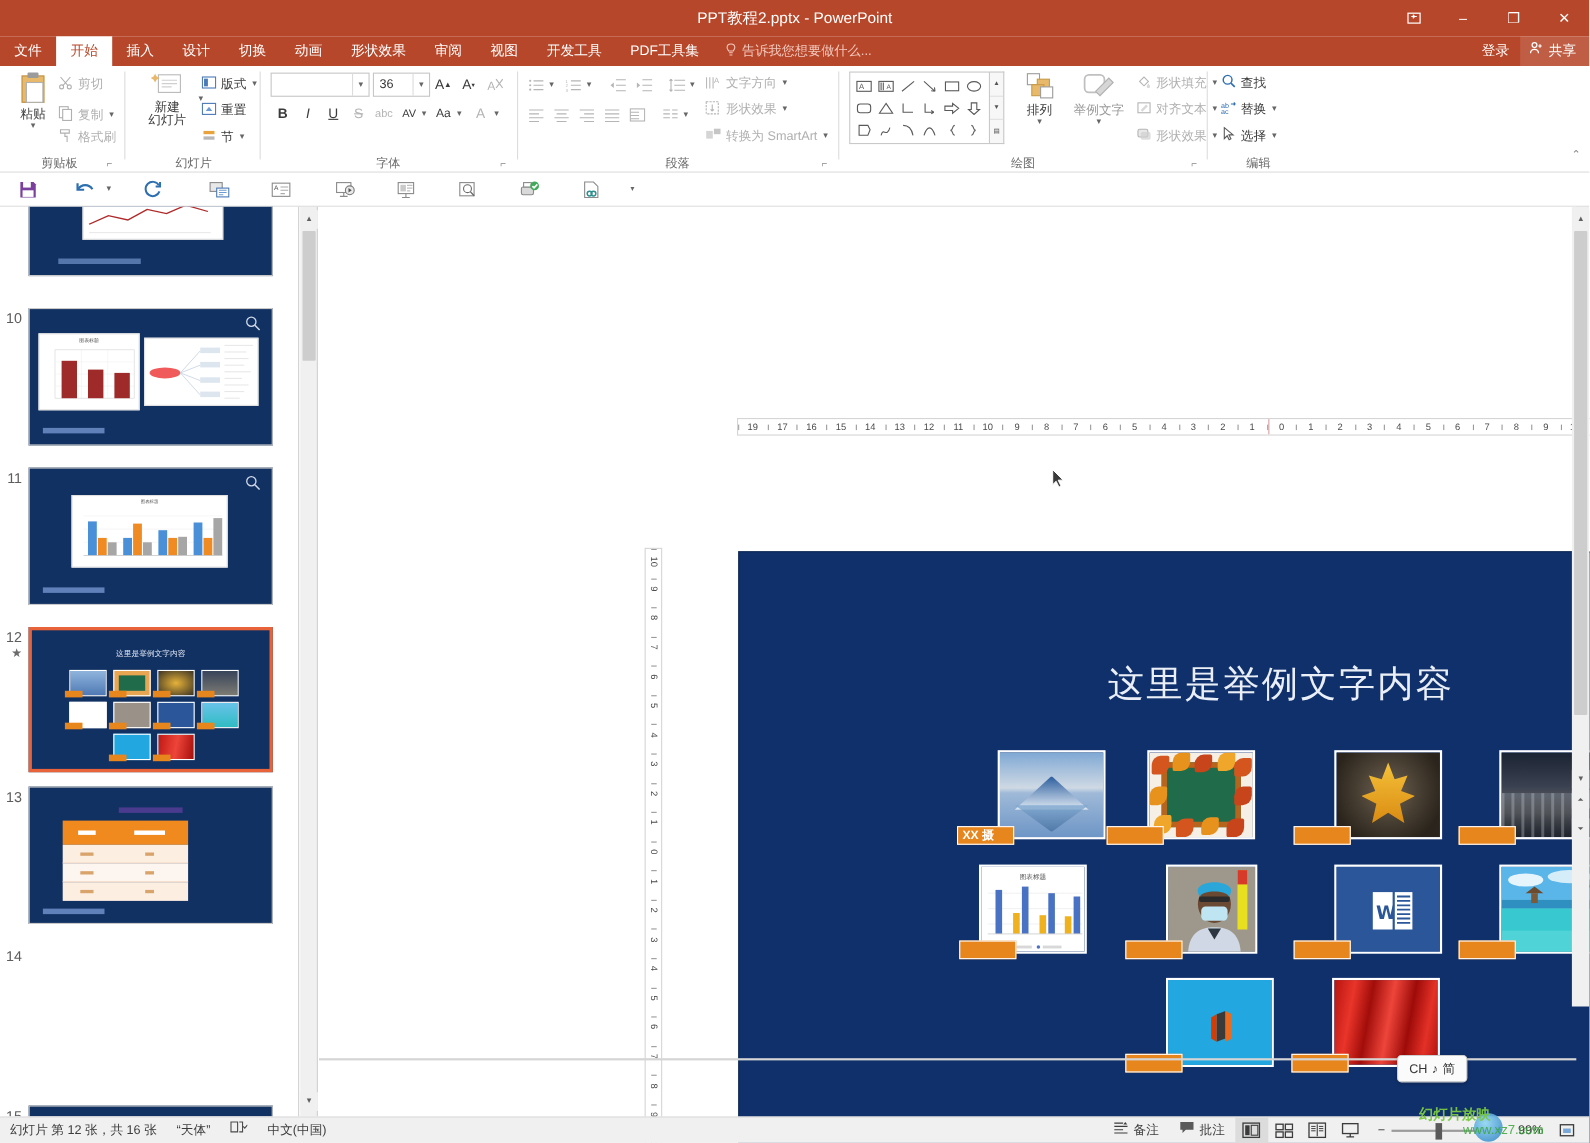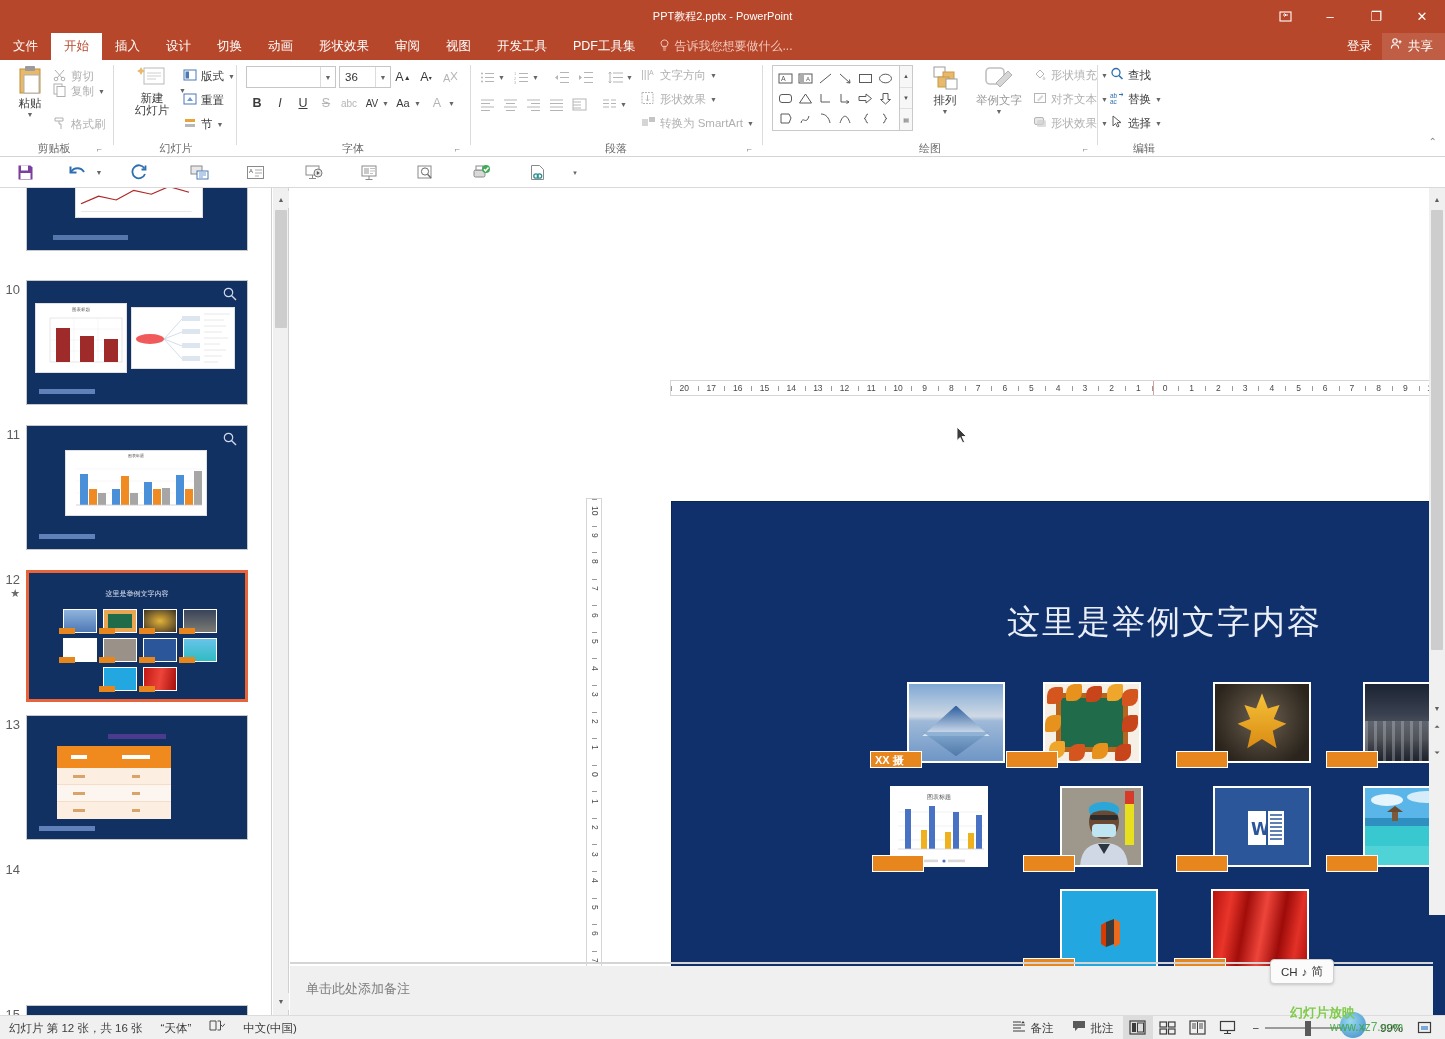--- a/index.html
+++ b/index.html
@@ -12,21 +12,21 @@
   }
   #app { position: relative; width: 1445px; height: 1039px; }
 
   
   .titlebar {
     position: absolute; left: 0; top: 0; width: 1445px; height: 33px;
     background: #b7472a; color: #fff;
   }
   .titlebar .title {
     position: absolute; left: 0; top: 0; width: 1445px; height: 33px;
-    line-height: 33px; text-align: center; font-size: 11px; color: #fff;
+    line-height: 33px; text-align: center; font-size: 14px; color: #fff;
   }
   .win-btns { position: absolute; right: 0; top: 0; height: 33px; display: flex; }
   .win-btn {
     width: 46px; height: 33px; display: flex; align-items: center; justify-content: center;
     color: #fff; font-size: 13px;
   }
   .ribbondisplay { width: 44px; }
 
   
   .tabbar {
@@ -346,21 +346,21 @@
       <div class="btn-small dim" style="left:50px; top:5px;">
         <span>
           <svg width="14" height="14" viewBox="0 0 14 14">
               <circle cx="3" cy="11" r="1.8" fill="none" stroke="#b0b0b0"></circle>
               <circle cx="10" cy="11" r="1.8" fill="none" stroke="#b0b0b0"></circle>
               <path d="M4 10L11 2M9 10L2 2" stroke="#b0b0b0" fill="none"></path>
             </svg>
         </span>
         <span>剪切</span>
       </div>
-      <div class="btn-small dim" style="left:50px; top:20px;">
+      <div class="btn-small dim" style="left:50px; top:33px;">
         <span>
           <svg width="14" height="14" viewBox="0 0 14 14">
               <rect x="1" y="1" width="8" height="10" fill="none" stroke="#b0b0b0"></rect>
               <rect x="4" y="3.5" width="8" height="10" fill="#fff" stroke="#b0b0b0"></rect>
             </svg>
         </span>
         <span>复制</span>
         <span class="caret">▼</span>
       </div>
       <div class="btn-small dim" style="left:50px; top:53px;">
@@ -1004,21 +1004,21 @@
 
   <div class="tp-scrollbar">
     <div class="sb-arrow" style="top:3px;">▲</div>
     <div class="sb-thumb" style="top:22px; height:118px;"></div>
     <div class="sb-arrow" style="top:805px;">▼</div>
   </div>
 
   <div class="editarea">
 
     <div class="hruler" id="hruler">
-        <span class="rk" style="left: 8.35135px; top: 2px; width: 10px; text-align: center;">20</span>
+        <span class="rk" style="left: 8.35135px; top: 2px; width: 10px; text-align: center;">19</span>
         <span class="rk" style="left: 0px; top: 5px; width: 1px; height: 5px; background: rgb(154, 154, 154);"></span>
         <span class="rk" style="left: 35.0541px; top: 2px; width: 10px; text-align: right;">17</span>
         <span class="rk" style="left: 26.7027px; top: 5px; width: 1px; height: 5px; background: rgb(154, 154, 154);"></span>
         <span class="rk" style="left: 61.7568px; top: 2px; width: 10px; text-align: center;">16</span>
         <span class="rk" style="left: 53.4054px; top: 5px; width: 1px; height: 5px; background: rgb(154, 154, 154);"></span>
         <span class="rk" style="left: 88.4595px; top: 2px; width: 10px; text-align: center;">15</span>
         <span class="rk" style="left: 80.1081px; top: 5px; width: 1px; height: 5px; background: rgb(154, 154, 154);"></span>
         <span class="rk" style="left: 115.162px; top: 2px; width: 10px; text-align: center;">14</span>
         <span class="rk" style="left: 106.811px; top: 5px; width: 1px; height: 5px; background: rgb(154, 154, 154);"></span>
         <span class="rk" style="left: 141.865px; top: 2px; width: 10px; text-align: center;">13</span>
@@ -1251,23 +1251,20 @@
 
   <div class="rsb">
     <div class="sb-arrow" style="top:3px;">▲</div>
     <div class="sb-thumb" style="top:22px; height:440px;"></div>
     <div class="sb-arrow" style="top:512px;">▼</div>
     <div class="sb-arrow" style="top:530px;">⏶</div>
     <div class="sb-arrow" style="top:556px;">⏷</div>
   </div>
 
   <div class="notesdiv"></div>
-  <div class="notes">
-    <span>单击此处添加备注</span>
-  </div>
 
   <div class="ime">
     <span>CH</span>
     <span>♪</span>
     <span>简</span>
   </div>
 
   <div class="status">
     <div class="st-item">幻灯片 第 12 张，共 16 张</div>
     <div class="st-item">“天体”</div>

